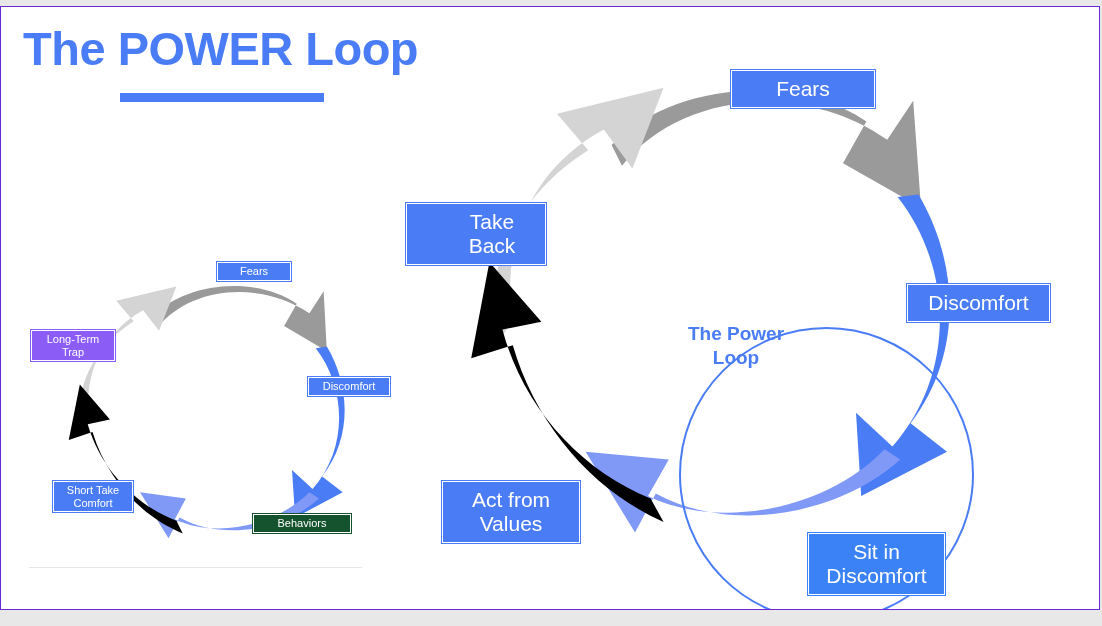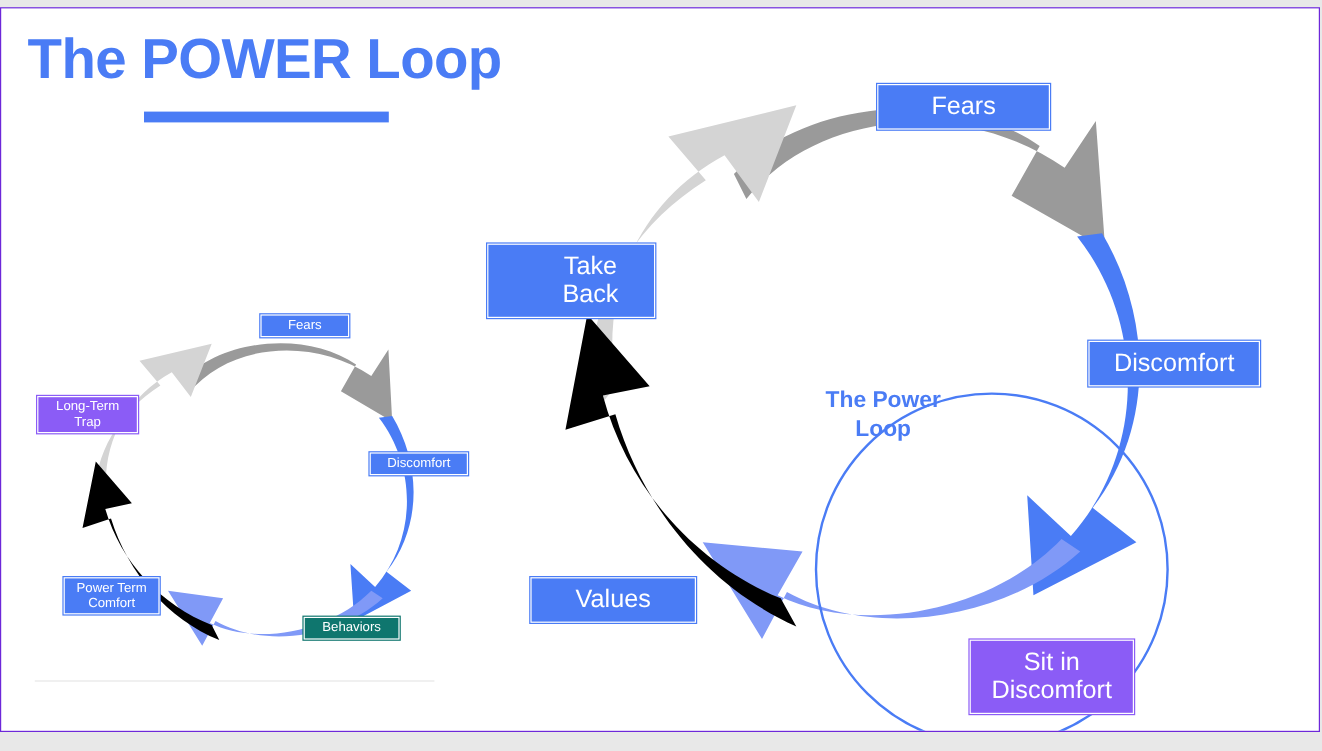--- a/index.html
+++ b/index.html
@@ -181,26 +181,26 @@
   </div>
 
   <div class="chip small" style="left: 215px; top: 254px; width: 76px; background: rgb(74, 124, 245); color: rgb(255, 255, 255);">
     <span>Fears</span>
   </div>
 
   <div class="chip small" style="left: 306px; top: 369px; width: 84px; background: rgb(74, 124, 245); color: rgb(255, 255, 255);">
     <span>Discomfort</span>
   </div>
 
-  <div class="chip small" style="left: 251px; top: 506px; width: 82px; background: #0f766e; color: rgb(255, 255, 255);">
+  <div class="chip small" style="left: 251px; top: 506px; width: 100px; background: #14532d; color: rgb(255, 255, 255);">
     <span>Behaviors</span>
   </div>
 
   <div class="chip small" style="left: 51px; top: 473px; width: 82px; background: rgb(74, 124, 245); color: rgb(255, 255, 255);">
-    <div>Power Term</div>
+    <div>Short Take</div>
     <div>Comfort</div>
   </div>
 
   <div class="chip small" style="left: 29px; top: 322px; width: 86px; background: #8b5cf6; color: rgb(255, 255, 255);">
     <div>Long-Term</div>
     <div>Trap</div>
   </div>
 
   <div class="cycle" id="power-cycle" style="left:465px; top:60px; width:520px; height:520px;">
     <svg width="520" height="520" viewBox="0 0 400 400">
@@ -260,26 +260,27 @@
   <div id="halo" style="border-color: rgb(74, 124, 245);"></div>
 
   <div class="chip big" style="left: 729px; top: 62px; width: 146px; background: rgb(74, 124, 245); color: rgb(255, 255, 255);">
     <span>Fears</span>
   </div>
 
   <div class="chip big" style="left: 905px; top: 276px; width: 145px; background: rgb(74, 124, 245); color: rgb(255, 255, 255);">
     <span>Discomfort</span>
   </div>
 
-  <div class="chip big" style="left: 806px; top: 525px; width: 139px; background: #8b5cf6; color: rgb(255, 255, 255);">
+  <div class="chip big" style="left: 806px; top: 525px; width: 139px; background: #3b82f6; color: rgb(255, 255, 255);">
     <div>Sit in</div>
     <div>Discomfort</div>
   </div>
 
   <div class="chip big" style="left: 440px; top: 473px; width: 140px; background: rgb(74, 124, 245); color: rgb(255, 255, 255);">
+    <div>Act from</div>
     <div>Values</div>
   </div>
 
   <div class="chip big" style="left: 404px; top: 195px; width: 142px; background: rgb(74, 124, 245); color: rgb(255, 255, 255); padding-left: 44px;">
     <div>Take Back</div>
   </div>
 
 </div>
 
 </body></html>

